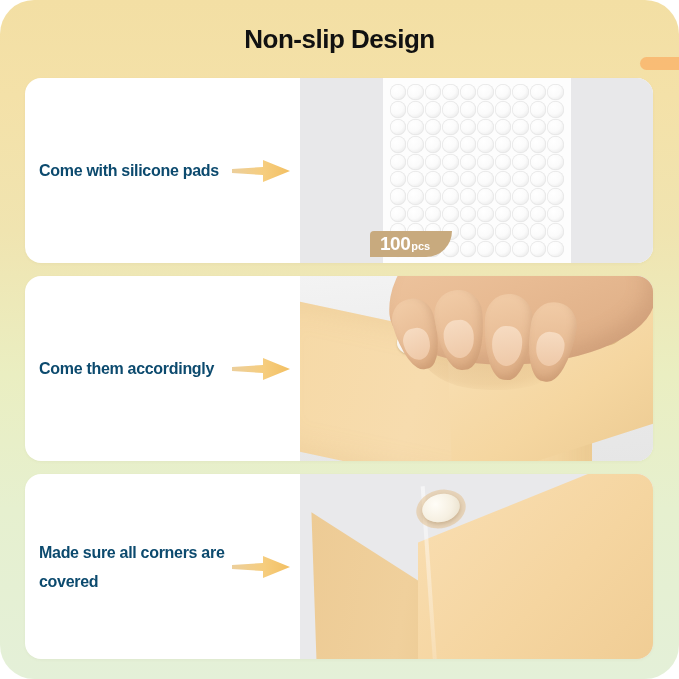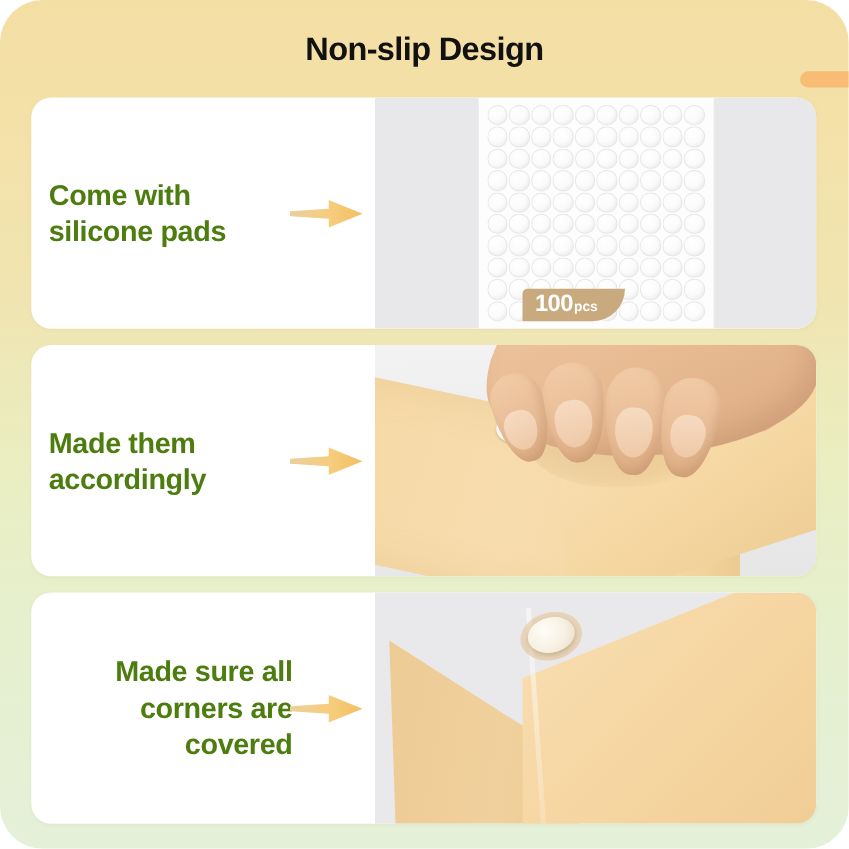--- a/index.html
+++ b/index.html
@@ -73,37 +73,37 @@
     height: 185px;
     background: #ffffff;
     border-radius: 16px;
     overflow: hidden;
     display: flex;
     align-items: stretch;
     box-shadow: 0 1px 3px rgba(140,120,60,0.06);
   }
   .card-1 { top: 78px; }
   .card-2 { top: 276px; }
-  .card-3 { top: 474px; text-align: right; }
+  .card-3 { top: 474px; }
 
   
   .card-text {
     position: relative;
     width: 275px;
     flex: 0 0 275px;
     display: flex;
     align-items: center;
     padding-left: 14px;
     box-sizing: border-box;
   }
   .card-caption {
-    font-size: 23px;
+    font-size: 16px;
     font-weight: bold;
     line-height: 29px;
-    color: #4d7c0f;
+    color: #0c4a6e;
     letter-spacing: -0.3px;
     max-width: 195px;
   }
 
   
   .arrow {
     position: absolute;
     right: 8px;
     top: 50%;
     transform: translateY(-50%);
@@ -147,21 +147,20 @@
     bottom: 6px;
     height: 26px;
     padding: 0 22px 0 10px;
     background: #c8aa7e;
     border-top-left-radius: 4px;
     border-bottom-right-radius: 26px;
     display: flex;
     align-items: baseline;
     color: #ffffff;
     z-index: 3;
-    margin-left: 48px;
   }
   .pcs-num {
     font-size: 19px;
     font-weight: bold;
     line-height: 26px;
     letter-spacing: -0.5px;
   }
   .pcs-unit {
     font-size: 11px;
     font-weight: bold;
@@ -448,21 +447,21 @@
       </div>
       <div class="pcs-badge">
         <span class="pcs-num">100</span>
         <span class="pcs-unit">pcs</span>
       </div>
     </div>
   </div>
 
   <div class="card card-2">
     <div class="card-text">
-      <div class="card-caption">Made them accordingly</div>
+      <div class="card-caption">Come them accordingly</div>
       <span class="arrow">
         <svg viewBox="0 0 62 28" width="62" height="28" aria-hidden="true">
           <defs>
             <linearGradient id="ag2" x1="0" y1="0" x2="1" y2="0">
               <stop offset="0%" stop-color="#eccf9c"></stop>
               <stop offset="55%" stop-color="#f6cd7e"></stop>
               <stop offset="100%" stop-color="#f2bf62"></stop>
             </linearGradient>
           </defs>
           <path d="M2 12 L33 10 L33 3 L60 14 L33 25 L33 18 L2 16 Z" fill="url(#ag2)"></path>

